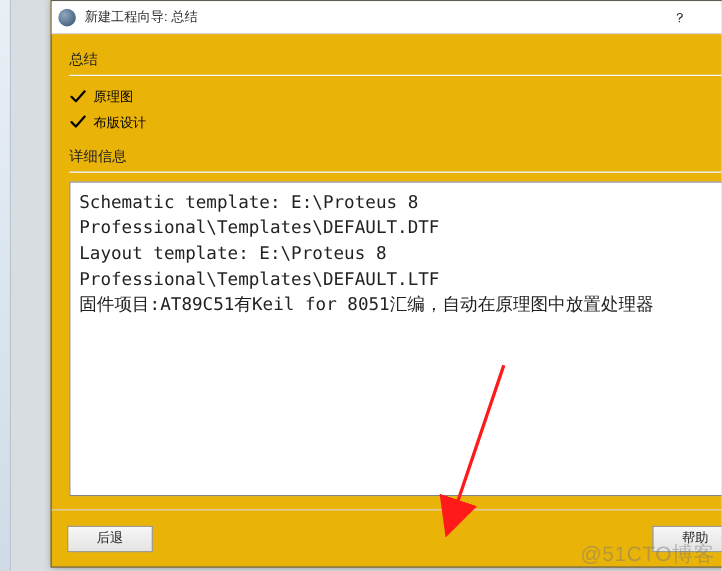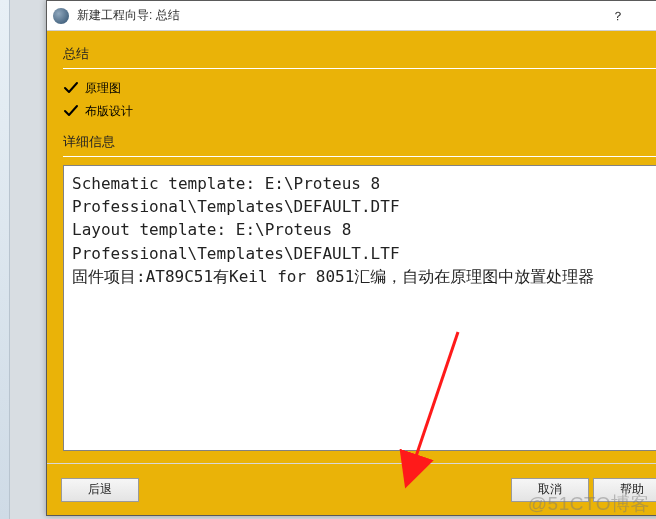--- a/index.html
+++ b/index.html
@@ -187,21 +187,20 @@
 
     <div class="details-box">Schematic template: E:\Proteus 8 Professional\Templates\DEFAULT.DTF
 Layout template: E:\Proteus 8 Professional\Templates\DEFAULT.LTF
 固件项目:AT89C51有Keil for 8051汇编，自动在原理图中放置处理器</div>
 
   </div>
 
   <div class="button-row">
     <button class="btn">后退</button>
     <div class="spacer"></div>
-    <button class="btn">取消</button>
     <button class="btn">帮助</button>
   </div>
 
 </div>
 
 <svg class="arrow" style="left:380px; top:330px; width:80px; height:160px;" viewBox="0 0 80 160">
   <defs>
     <marker id="ah" markerWidth="12" markerHeight="12" refX="9" refY="6" orient="auto">
       <path d="M0 0 L12 6 L0 12 z" fill="#ff1a1a"></path>
     </marker>

